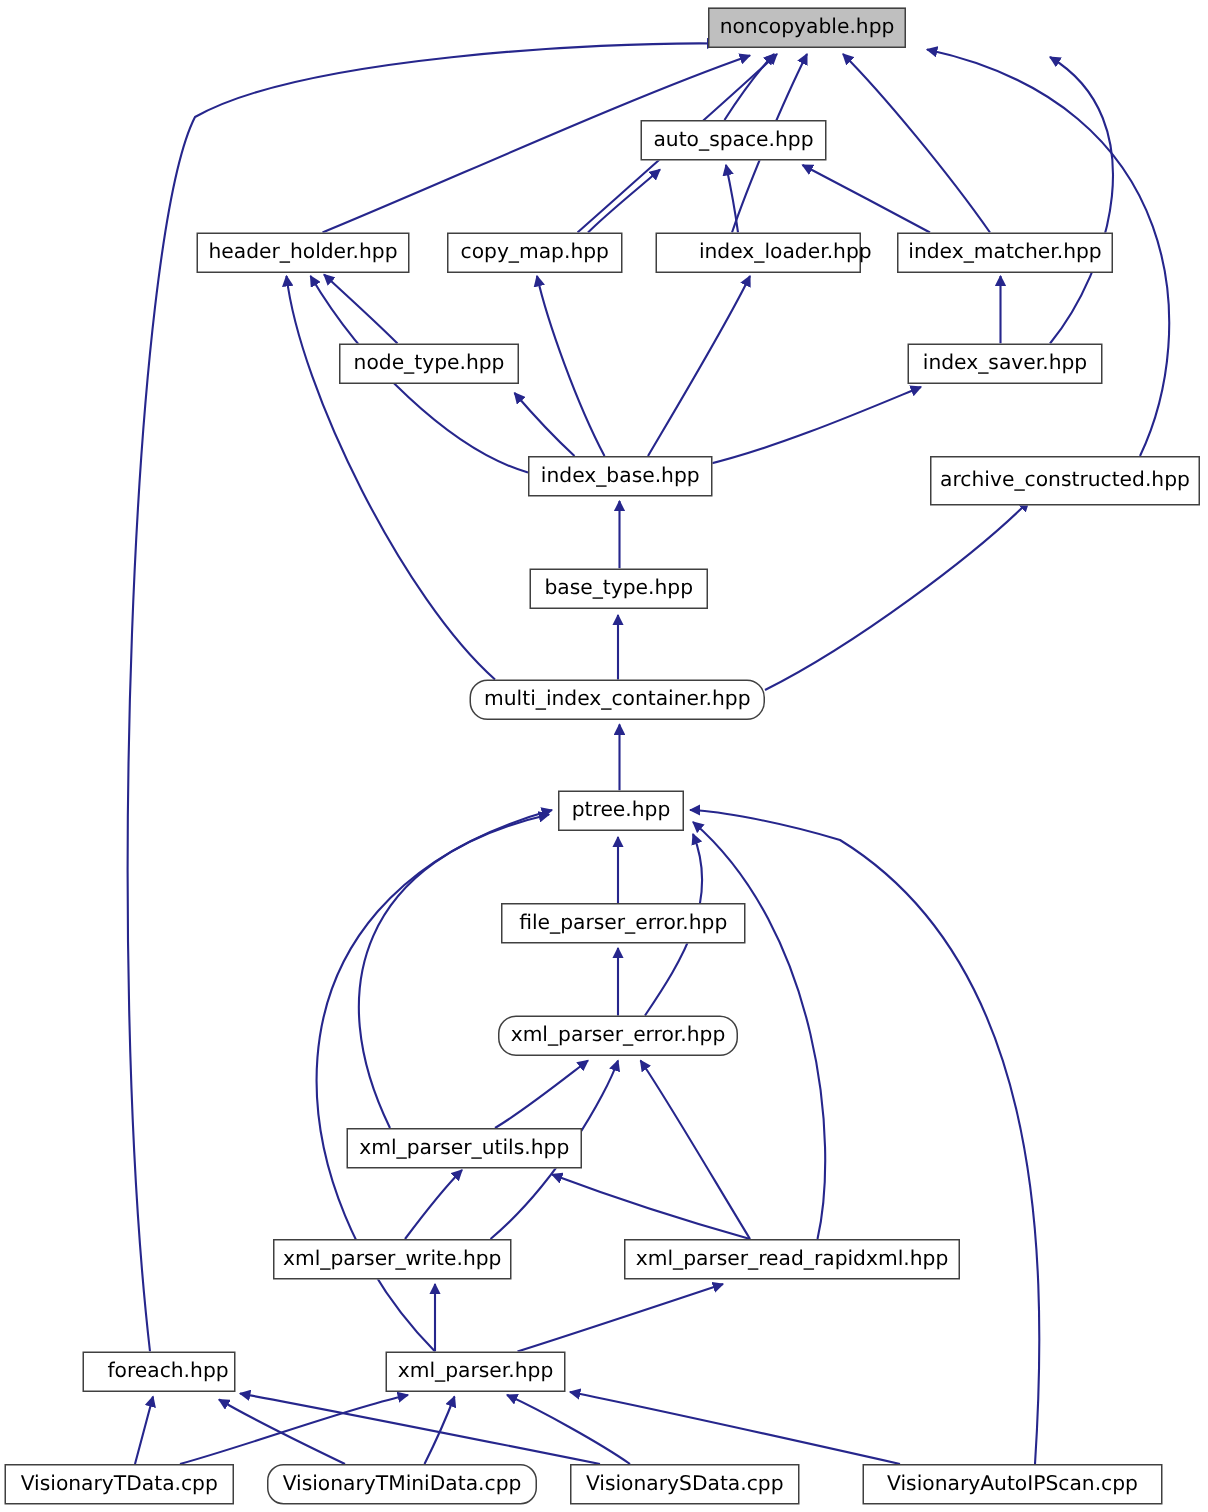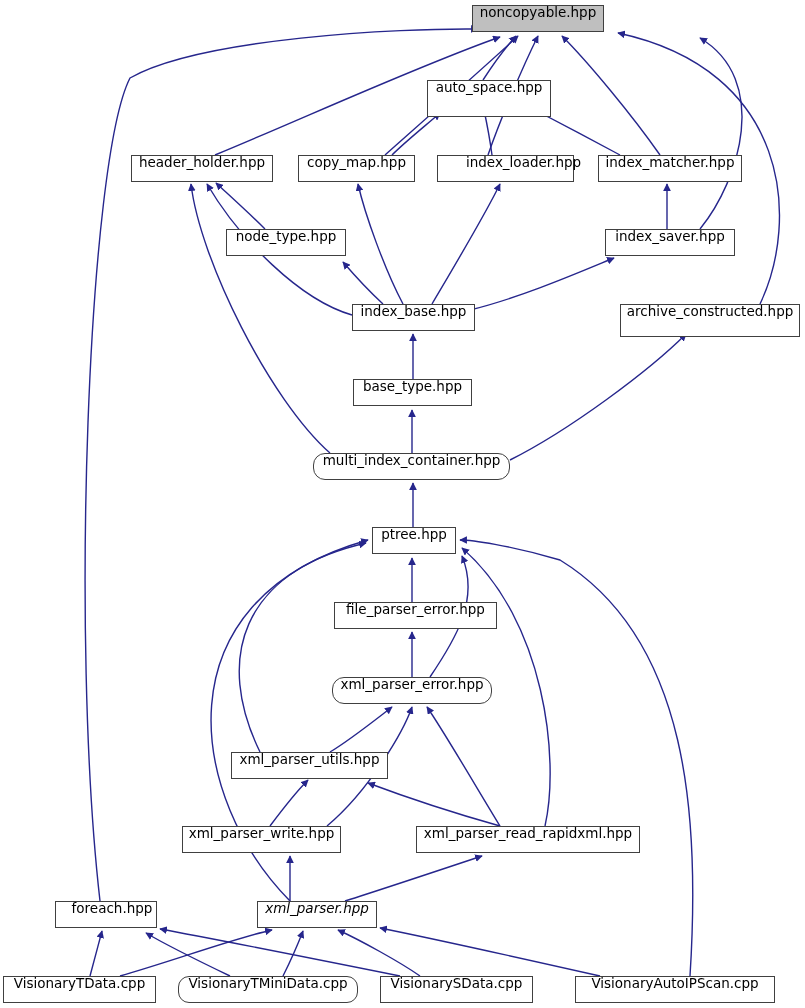--- a/index.html
+++ b/index.html
@@ -1,20 +1,20 @@
 <!DOCTYPE html>
 <html><head>
 <meta charset="utf-8">
 <style>
   html,body{margin:0;padding:0;background:#ffffff;}
   #canvas{position:relative;width:805px;height:1008px;background:#ffffff;
           font-family:"DejaVu Sans","Liberation Sans",sans-serif;overflow:hidden;}
   svg#edges{position:absolute;left:0;top:0;width:805px;height:1008px;}
   .node{position:absolute;box-sizing:border-box;border:1px solid #404040;
-        background:#ffffff;color:#000000;display:flex;align-items:flex-start;
+        background:#ffffff;color:#000000;display:flex;align-items:center;
         justify-content:center;font-size:13.5px;line-height:1;white-space:nowrap;}
   .node.root{background:#bfbfbf;}
   .node span{pointer-events:none;}
 </style>
 </head>
 <body>
 
 <div id="canvas">
   <svg id="edges" viewBox="0 0 805 1008" xmlns="http://www.w3.org/2000/svg">
       <defs>
@@ -64,21 +64,21 @@
       <path d="M 400 976 C 330 962, 210 938, 160 929" fill="none" stroke="#26268c" stroke-width="1.4" marker-end="url(#arrow)"></path>
       <path d="M 120 976 C 170 962, 235 938, 272 930" fill="none" stroke="#26268c" stroke-width="1.4" marker-end="url(#arrow)"></path>
       <path d="M 283 976 C 290 962, 298 944, 303 931" fill="none" stroke="#26268c" stroke-width="1.4" marker-end="url(#arrow)"></path>
       <path d="M 420 976 C 400 962, 360 940, 338 930" fill="none" stroke="#26268c" stroke-width="1.4" marker-end="url(#arrow)"></path>
       <path d="M 600 976 C 520 958, 420 936, 380 928" fill="none" stroke="#26268c" stroke-width="1.4" marker-end="url(#arrow)"></path>
     </svg>
   <div id="node-layer">
       <div class="node root" style="left: 472px; top: 5px; width: 132px; height: 27px;">
         <span>noncopyable.hpp</span>
       </div>
-      <div class="node" style="left: 427px; top: 80px; width: 124px; height: 37px;">
+      <div class="node" style="left: 427px; top: 80px; width: 124px; height: 27px;">
         <span>auto_space.hpp</span>
       </div>
       <div class="node" style="left: 131px; top: 155px; width: 142px; height: 27px;">
         <span>header_holder.hpp</span>
       </div>
       <div class="node" style="left: 298px; top: 155px; width: 117px; height: 27px;">
         <span>copy_map.hpp</span>
       </div>
       <div class="node" style="left: 437px; top: 155px; width: 137px; height: 27px; padding-left: 36px;">
         <span>index_loader.hpp</span>
@@ -118,21 +118,21 @@
       </div>
       <div class="node" style="left: 182px; top: 826px; width: 159px; height: 27px;">
         <span>xml_parser_write.hpp</span>
       </div>
       <div class="node" style="left: 416px; top: 826px; width: 224px; height: 27px;">
         <span>xml_parser_read_rapidxml.hpp</span>
       </div>
       <div class="node" style="left: 55px; top: 901px; width: 102px; height: 27px; padding-left: 12px;">
         <span>foreach.hpp</span>
       </div>
-      <div class="node" style="left: 257px; top: 901px; width: 120px; height: 27px; font-style: italic;">
+      <div class="node" style="left: 257px; top: 901px; width: 120px; height: 27px;">
         <span>xml_parser.hpp</span>
       </div>
       <div class="node" style="left: 3px; top: 976px; width: 153px; height: 27px;">
         <span>VisionaryTData.cpp</span>
       </div>
       <div class="node" style="left: 178px; top: 976px; width: 180px; height: 27px; border-radius: 11px;">
         <span>VisionaryTMiniData.cpp</span>
       </div>
       <div class="node" style="left: 380px; top: 976px; width: 153px; height: 27px;">
         <span>VisionarySData.cpp</span>

